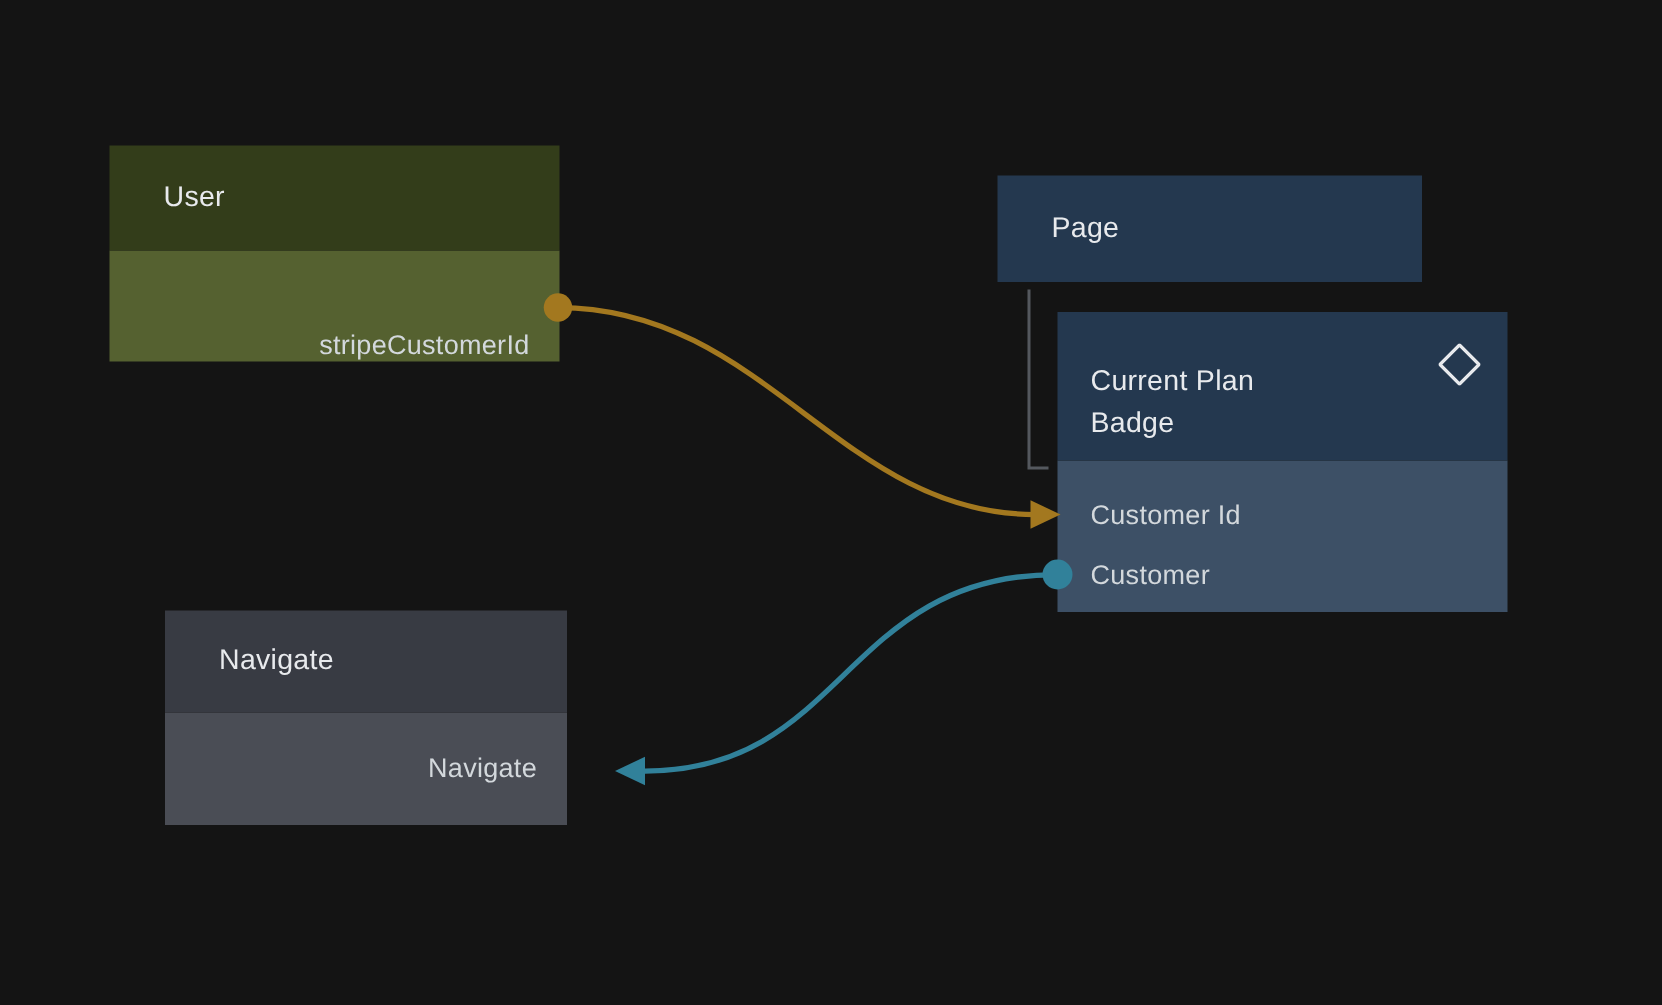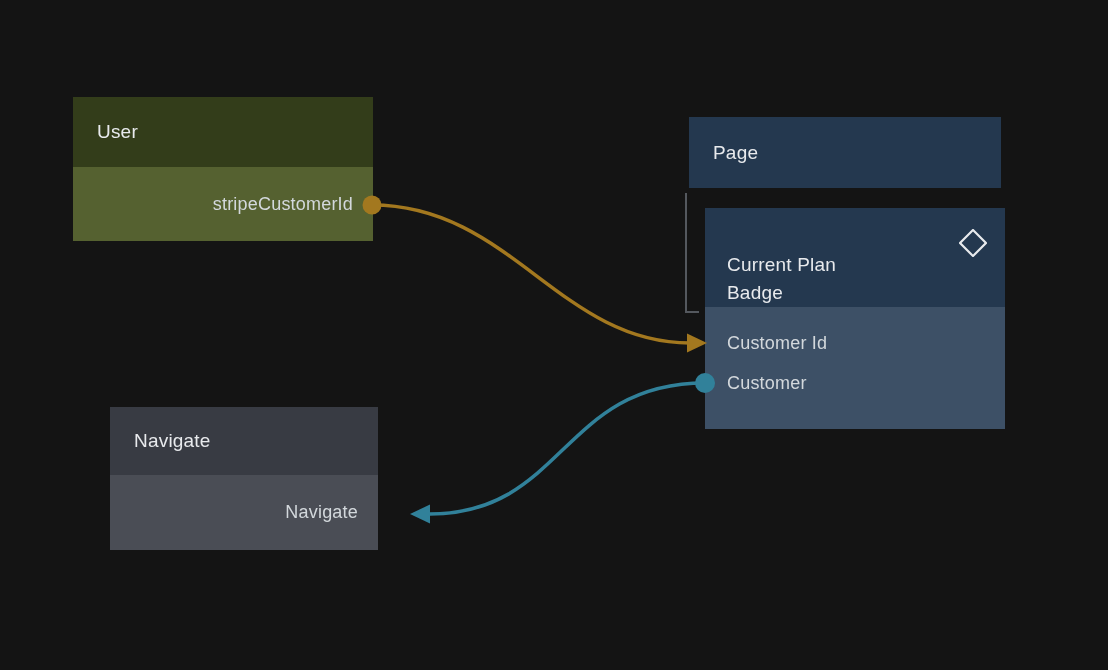--- a/index.html
+++ b/index.html
@@ -20,41 +20,41 @@
   }
   * { margin: 0; padding: 0; box-sizing: border-box; }
   html, body {
     width: 1108px; height: 670px; overflow: hidden;
     background: var(--canvas-bg);
     font-family: "Liberation Sans", "DejaVu Sans", sans-serif;
   }
   #canvas { position: relative; width: 1108px; height: 670px; background: var(--canvas-bg); }
 
   .node { position: absolute; z-index: 1; }
-  .node .hdr { display: flex; align-items: center; padding: 0 24px; position: relative; }
+  .node .hdr { display: flex; align-items: center; padding: 0 36px; position: relative; }
   .node .title { font-size: 19px; color: var(--title-text); letter-spacing: 0.2px; }
   .row { font-size: 18px; color: var(--row-text); letter-spacing: 0.2px; }
 
   
   .node-user { left: 73px; top: 97px; width: 300px; }
   .node-user .hdr  { height: 70px; background: var(--user-header-bg); }
   .node-user .body { height: 74px; background: var(--user-body-bg);
-                     display: flex; align-items: center; justify-content: flex-end; padding: 0 20px; }
+                     display: flex; align-items: flex-end; justify-content: flex-end; padding: 0 20px; }
 
   
-  .node-page { left: 665px; top: 117px; width: 312px; margin-left: 24px; }
+  .node-page { left: 665px; top: 117px; width: 283px; }
   .node-page .hdr { height: 71px; background: var(--page-header-bg); }
 
   
   .node-badge { left: 705px; top: 208px; width: 300px; }
   .node-badge .hdr { height: 99px; background: var(--badge-header-bg);
-                     align-items: flex-end; padding: 22px 16px 0 22px; }
+                     align-items: center; padding: 22px 16px 0 22px; }
   .node-badge .title { max-width: 140px; line-height: 28px; }
   .node-badge .widget-icon { position: absolute; right: 18px; top: 21px; width: 28px; height: 28px; }
-  .node-badge .body { height: 122px; background: var(--badge-body-bg); padding: 16px 0 0 22px; }
+  .node-badge .body { height: 101px; background: var(--badge-body-bg); padding: 16px 0 0 22px; }
   .node-badge .row { height: 40px; display: flex; align-items: center; }
 
   
   .node-navigate { left: 110px; top: 407px; width: 268px; }
   .node-navigate .hdr  { height: 68px; background: var(--navigate-header-bg); }
   .node-navigate .body { height: 75px; background: var(--navigate-body-bg);
                          display: flex; align-items: center; justify-content: flex-end; padding: 0 20px; }
 
   
   #wires { position: absolute; left: 0; top: 0; z-index: 3; pointer-events: none; }

